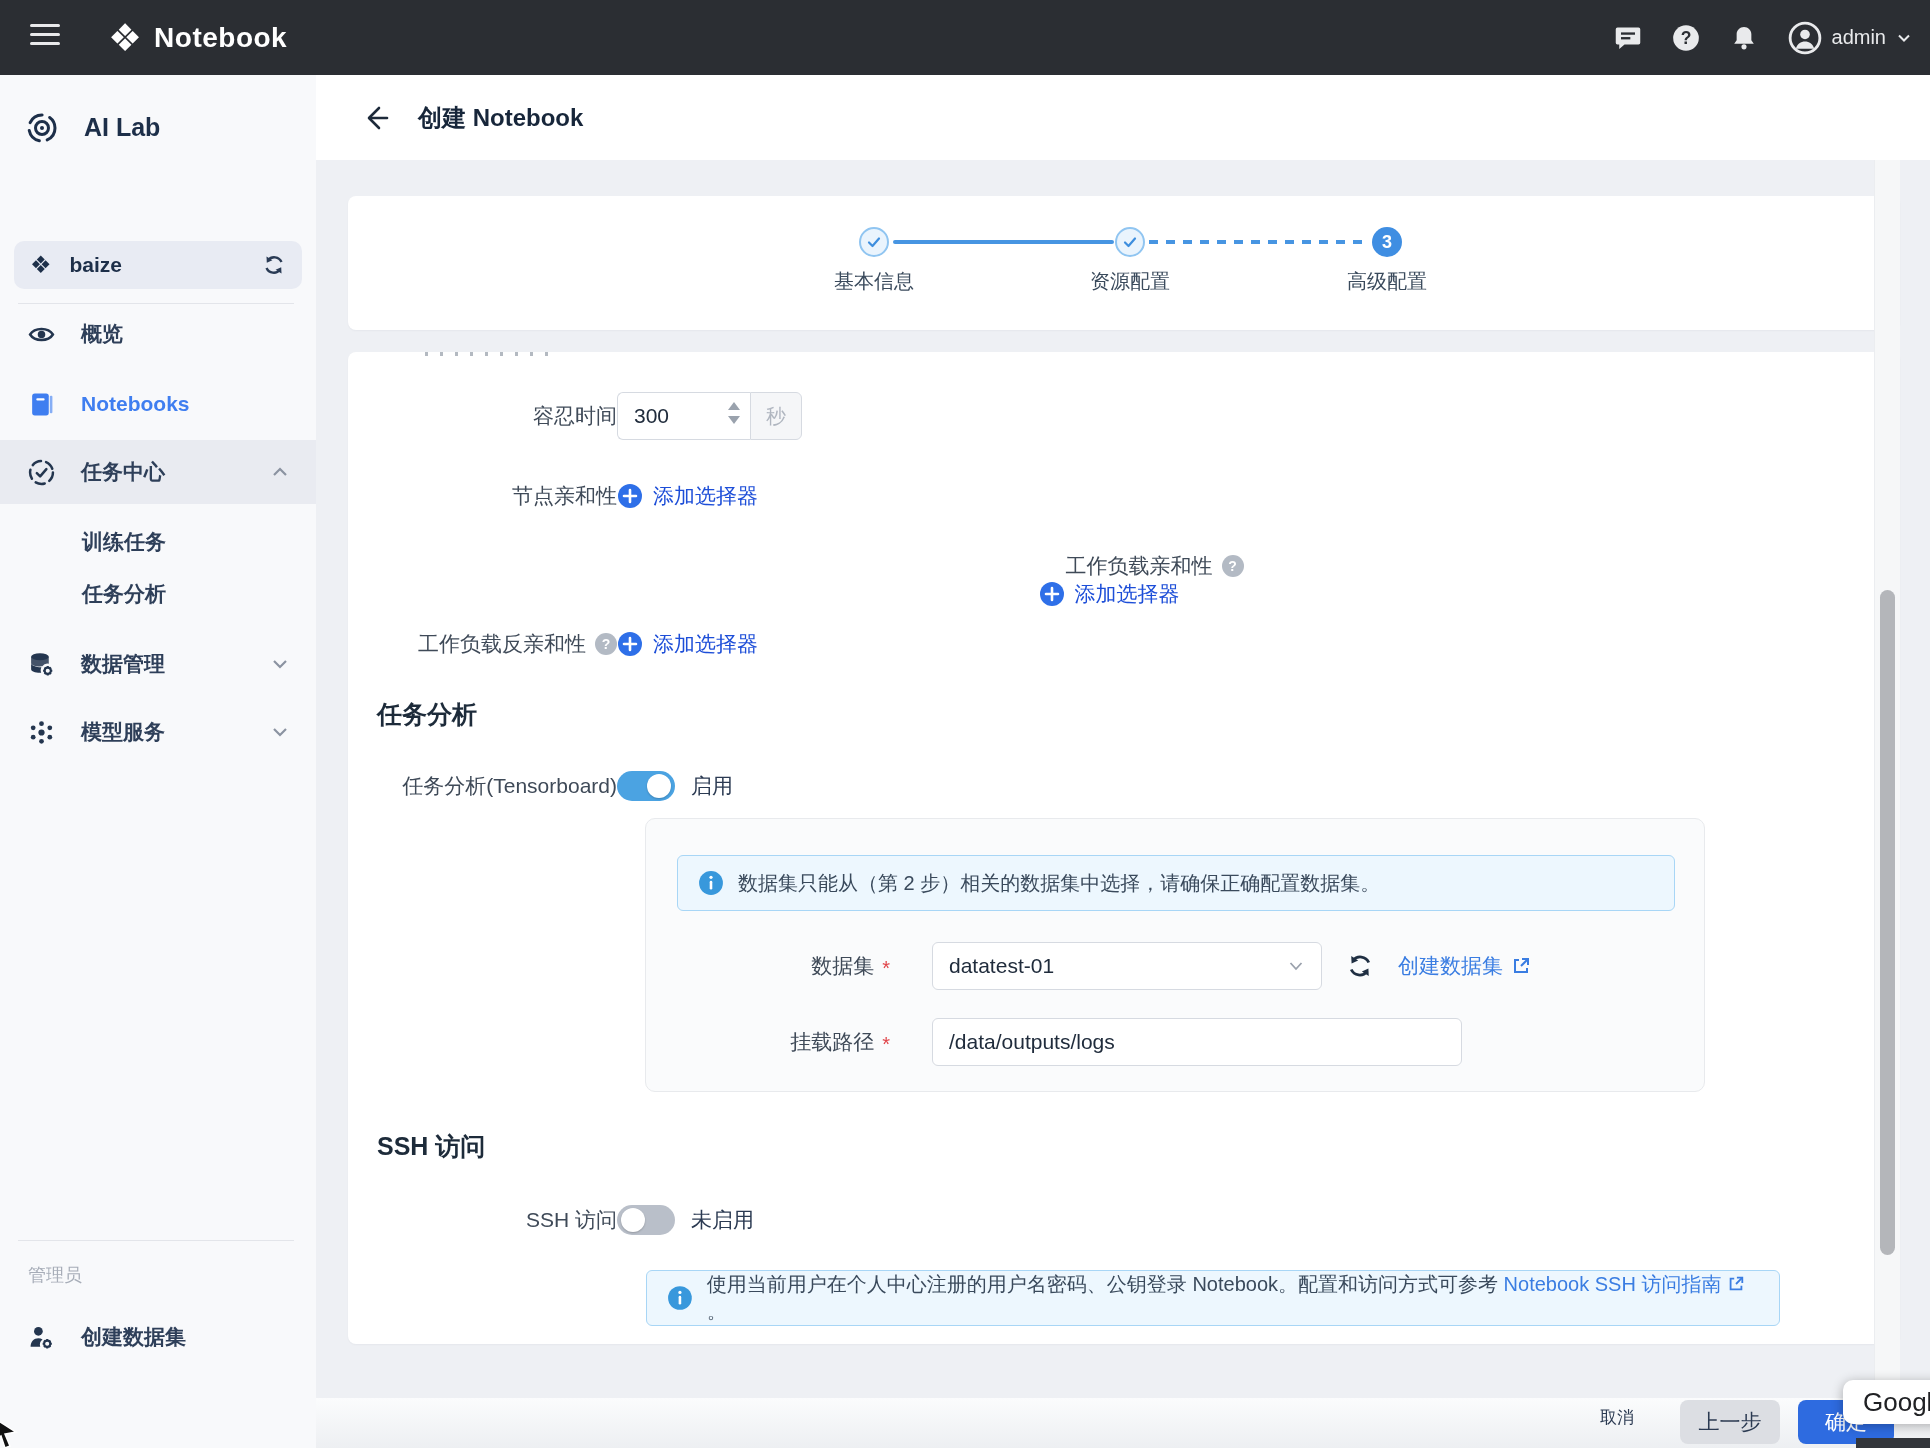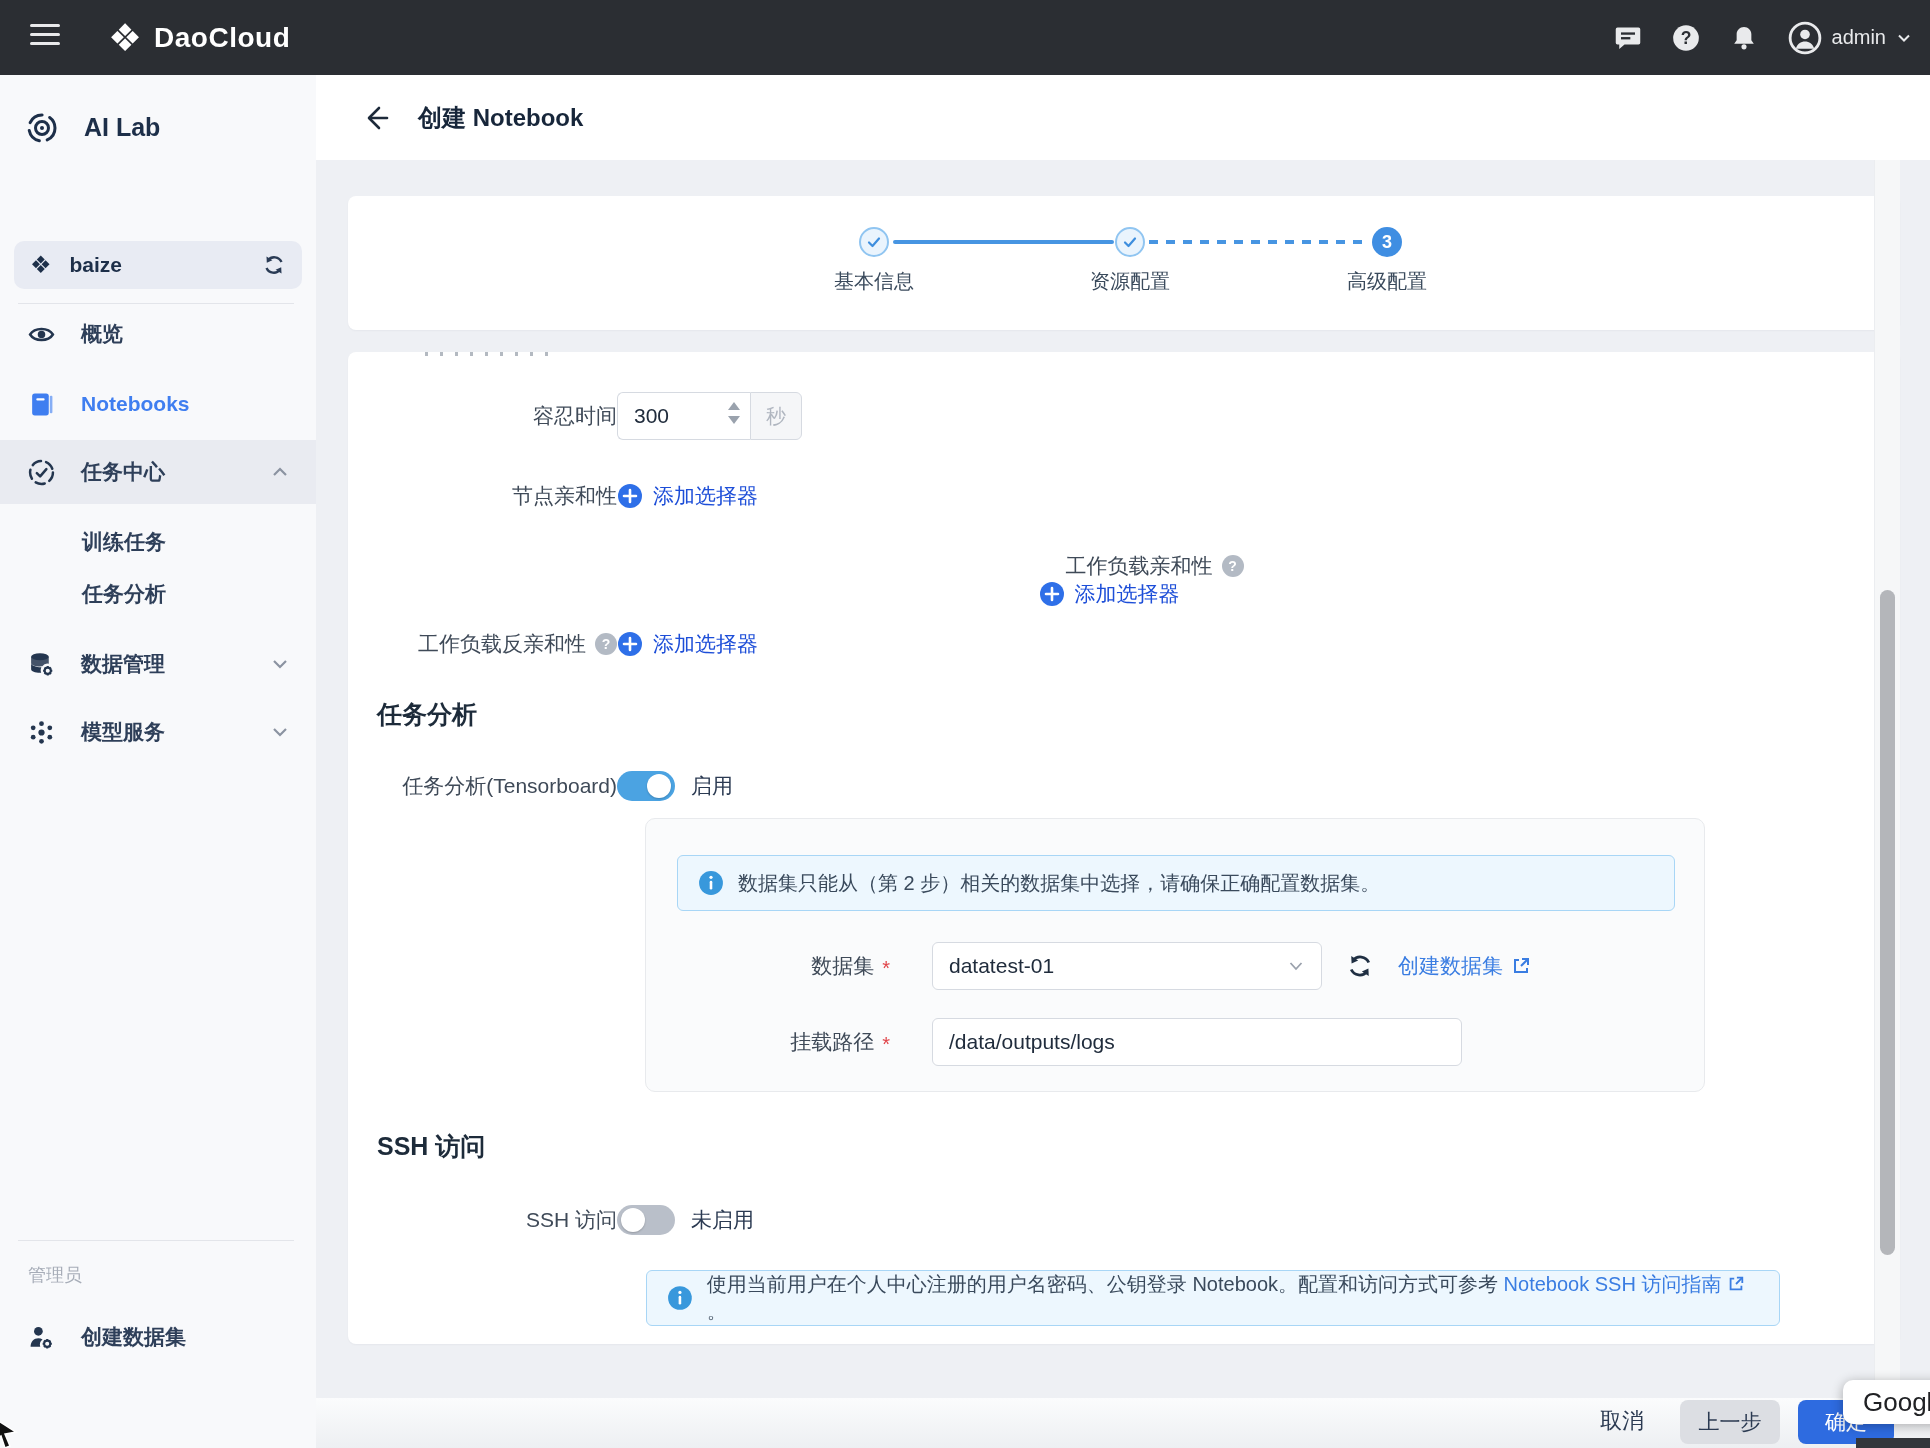--- a/index.html
+++ b/index.html
@@ -97,21 +97,21 @@
 .text-input{height:48px;background:#fff;border:1px solid var(--border);border-radius:6px;font-size:21px;color:#202c3c;padding:0 16px;outline:none;font-family:inherit;}
 .icon-btn{display:flex;align-items:center;justify-content:center;cursor:pointer;}
 .create-link{display:flex;align-items:center;gap:8px;cursor:pointer;font-size:21px;color:#3a7de2;}
 
 
 .scroll-track{position:absolute;left:1874px;top:160px;width:26px;height:1238px;background:#f6f7f8;border-left:1px solid #ebedf0;z-index:12;}
 .scroll-thumb{position:absolute;left:5px;top:430px;width:15px;height:665px;background:#b4b6ba;border-radius:8px;}
 
 
 .footer-band{position:absolute;left:316px;top:1398px;width:1614px;height:50px;background:linear-gradient(#fbfcfd,#edeff2);z-index:15;}
-.btn-text{position:absolute;left:1284px;top:8px;font-size:22px;color:#2b3a52;background:none;border:none;cursor:pointer;font-family:inherit;}
+.btn-text{position:absolute;left:1284px;top:8px;font-size:17px;color:#2b3a52;background:none;border:none;cursor:pointer;font-family:inherit;}
 .btn-prev{position:absolute;left:1364px;top:2px;width:100px;height:44px;background:#dcdee3;border:none;border-radius:8px;font-size:21px;color:#2b3a52;cursor:pointer;font-family:inherit;}
 .btn-confirm{position:absolute;left:1482px;top:2px;width:96px;height:44px;background:#2e6be0;border:none;border-radius:8px;font-size:21px;color:#fff;cursor:pointer;font-family:inherit;}
 
 
 .gpopup{position:absolute;left:1843px;top:1380px;width:140px;height:44px;background:#fff;border-radius:10px;box-shadow:0 2px 12px rgba(0,0,0,.3);display:flex;align-items:center;padding-left:20px;font-size:26px;color:#202124;z-index:40;overflow:hidden;white-space:nowrap;}
 .dark-sliver{position:absolute;left:1856px;top:1438px;width:74px;height:10px;background:#33363b;z-index:39;}
 .cursor-arrow{position:absolute;left:-10px;top:1416px;z-index:50;}
 svg{display:block;}
 </style>
 </head>
@@ -120,21 +120,21 @@
 <div id="app">
 
   <header class="topbar">
     <div class="hamburger">
         <span></span>
         <span></span>
         <span></span>
       </div>
     <div class="brand">
       <span class="logo-glyph">❖</span>
-      <span class="brand-name">DaoCloud</span>
+      <span class="brand-name">Notebook</span>
     </div>
     <div class="topbar-right">
       <div class="tb-icon">
         <svg width="28" height="28" viewBox="0 0 24 24">
             <path fill="#e9eaec" d="M3 3h18a1.5 1.5 0 0 1 1.5 1.5V16a1.5 1.5 0 0 1-1.5 1.5H9l-4.5 4v-4H3A1.5 1.5 0 0 1 1.5 16V4.5A1.5 1.5 0 0 1 3 3z"></path>
             <rect x="6" y="7.2" width="12" height="2" fill="#2b2e33"></rect>
             <rect x="6" y="11.2" width="8" height="2" fill="#2b2e33"></rect>
           </svg>
       </div>
       <div class="tb-icon">

